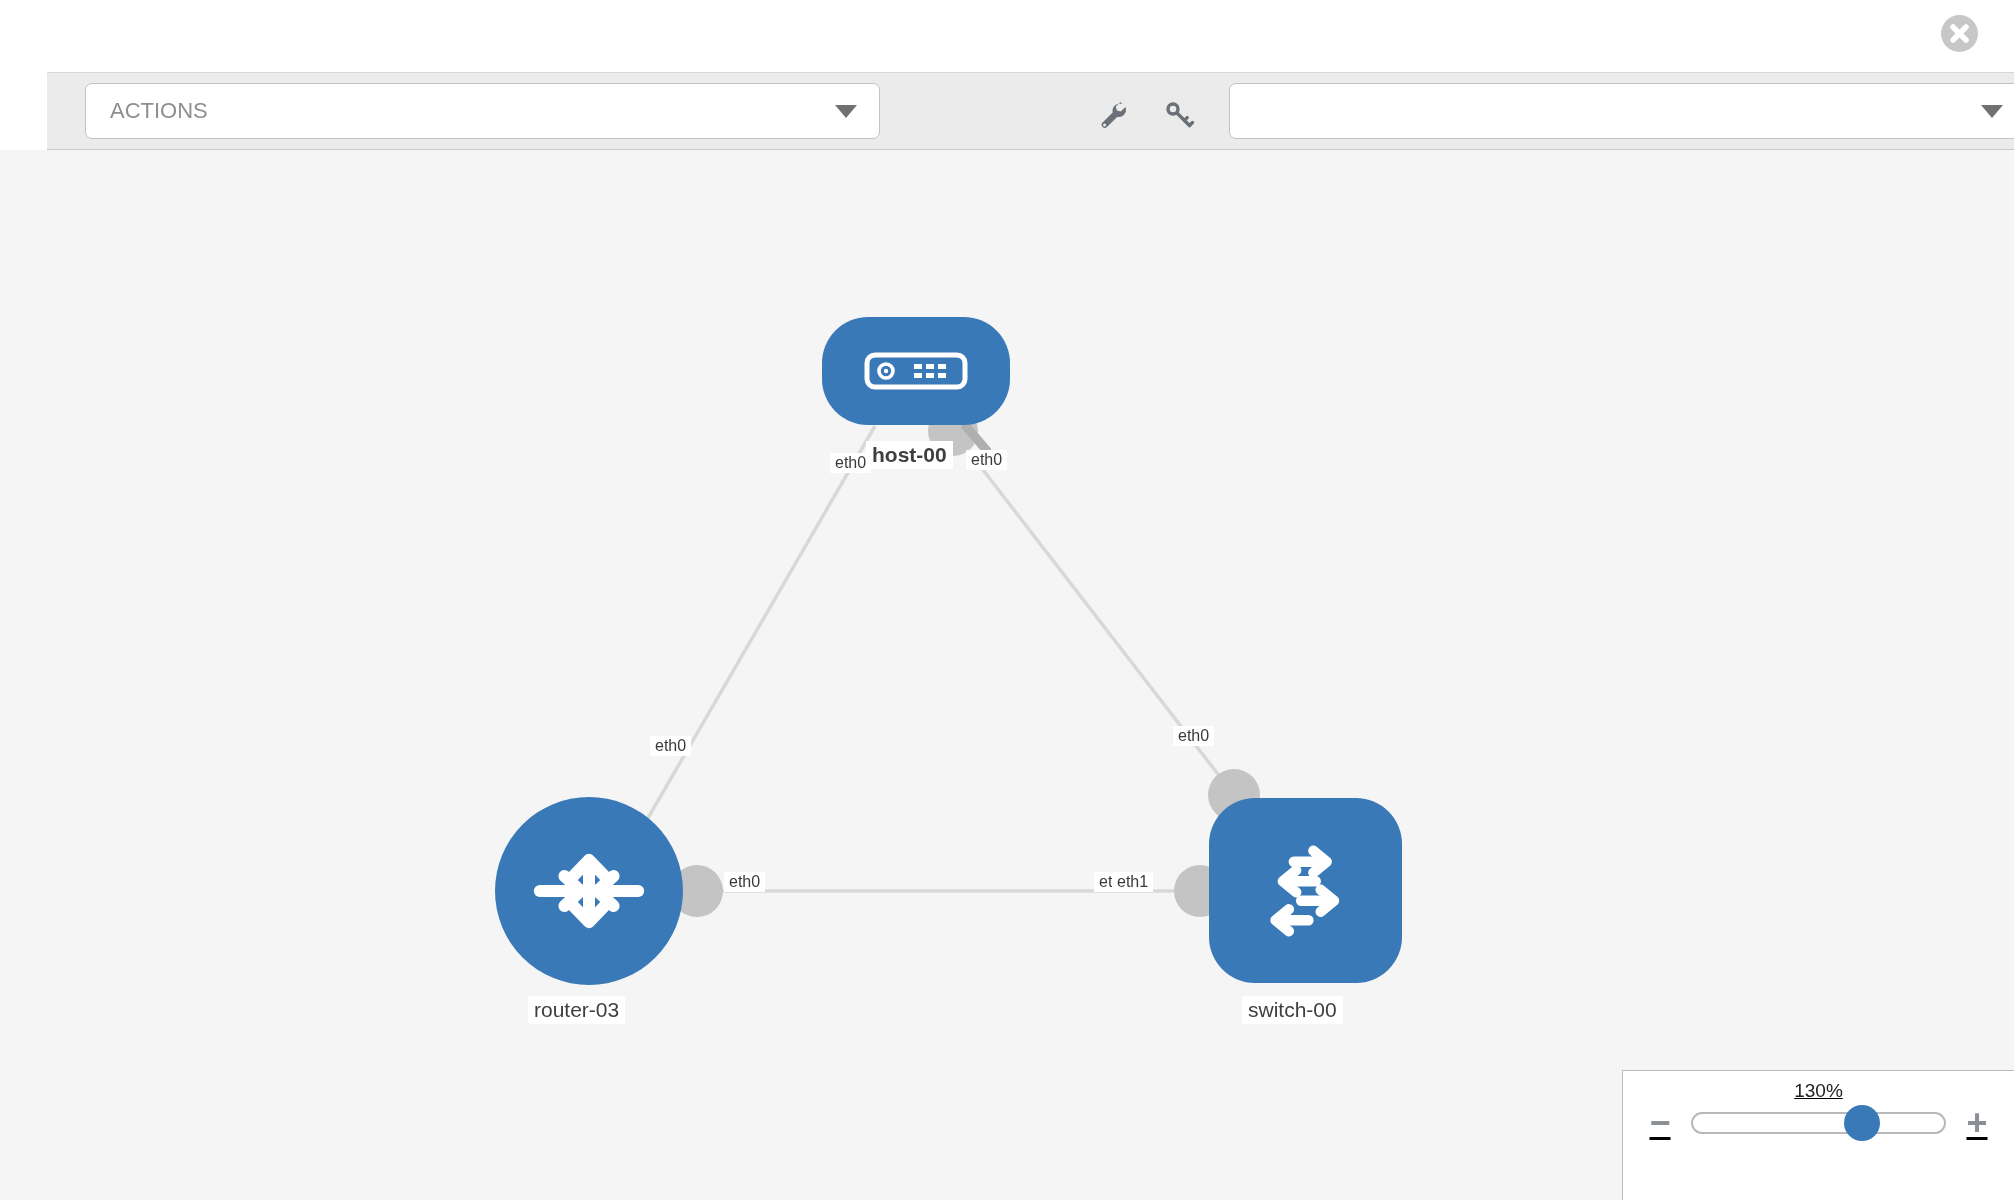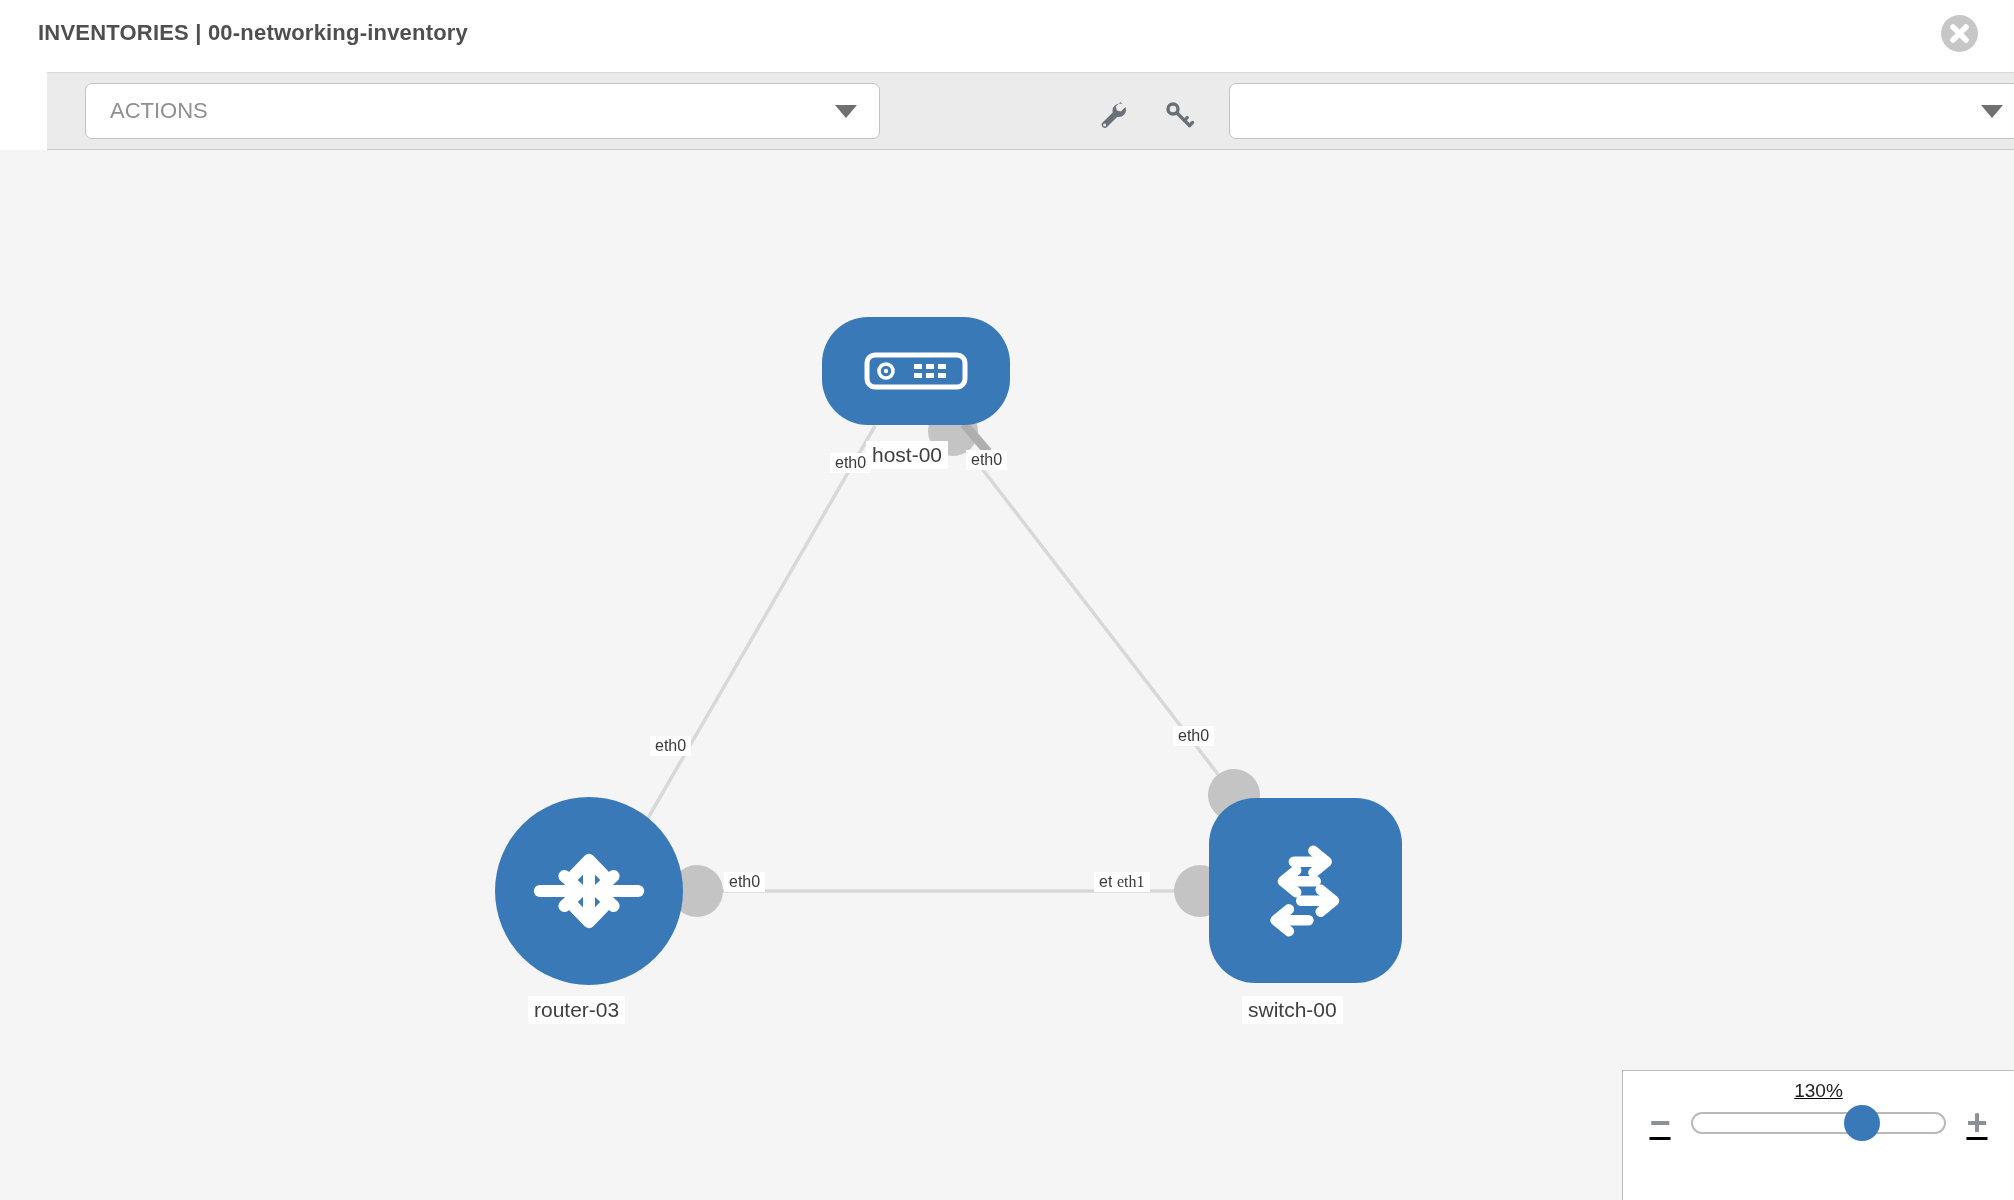--- a/index.html
+++ b/index.html
@@ -39,51 +39,50 @@
   .node { position:absolute; background:#3a79b7; display:flex; align-items:center;
           justify-content:center; cursor:pointer; }
   .node-host   { left:822px;  top:167px; width:188px; height:108px; border-radius:46px; }
   .node-router { left:495px;  top:647px; width:188px; height:188px; border-radius:50%; }
   .node-switch { left:1209px; top:648px; width:193px; height:185px; border-radius:46px; }
 
   .chip { position:absolute; background:#ffffff; color:#3f3f3f; white-space:nowrap; }
   .chip-node { font-size:21px; padding:2px 6px; }
   .chip-eth  { font-size:16px; padding:1px 5px; color:#3a3a3a;text-align:center; }
 
-  .lbl-host   { left:866px;  top:291px; }
+  .lbl-host   { left:866px;  top:291px;font-weight:bold; }
   .lbl-router { left:528px;  top:846px; }
   .lbl-switch { left:1242px; top:846px; }
 
   .eth-host-left    { left:830px;  top:303px; }
   .eth-host-right   { left:966px;  top:300px; }
   .eth-router-top   { left:650px;  top:586px; }
   .eth-switch-top   { left:1173px; top:576px; }
   .eth-router-right { left:724px;  top:722px; }
   .eth-switch-left-under { left:1094px; top:722px; }
-  .eth-switch-left-front { left:1112px; top:722px;font-family:Liberation Serif, serif; }
+  .eth-switch-left-front { left:1112px; top:722px; }
 
   
   .zoom-panel { position:absolute; right:0; bottom:0; width:392px; height:130px;
                 background:#ffffff; border:1px solid #bcbcbc; border-right:none; border-bottom:none;text-decoration:underline; }
   .zoom-level { text-align:center; margin-top:9px; font-size:19px; color:#222; }
   .zoom-row { display:flex; align-items:center; padding:0 24px; margin-top:6px; }
   .zoom-minus, .zoom-plus { font-size:36px; font-weight:700; color:#8b9096; line-height:30px;
                             width:26px; text-align:center; cursor:pointer; user-select:none; }
   .zoom-track { position:relative; flex:1; height:22px; margin:0 18px;
                 border:2px solid #b9b9b9; border-radius:12px; background:#ffffff; cursor:pointer; }
   .zoom-thumb { position:absolute; left:calc(67.5% - 18px); top:50%; margin-top:-18px;
                 width:36px; height:36px; border-radius:50%; background:#3a79b7; cursor:grab; }
 </style>
 </head>
 <body>
 
 <div class="window">
 
   <div class="header">
-    <div class="header-title">INVENTORIES | 00-networking-inventory</div>
     <div class="close-btn">
       <svg width="37" height="37" viewBox="0 0 37 37">
         <circle cx="18.5" cy="18.5" r="18.5" fill="#c7c7c7"></circle>
         <path d="M12 12 L25 25 M25 12 L12 25" stroke="#ffffff" stroke-width="5.5" stroke-linecap="round"></path>
       </svg>
     </div>
   </div>
 
   <div class="toolbar">
     <div class="combo combo-actions">

